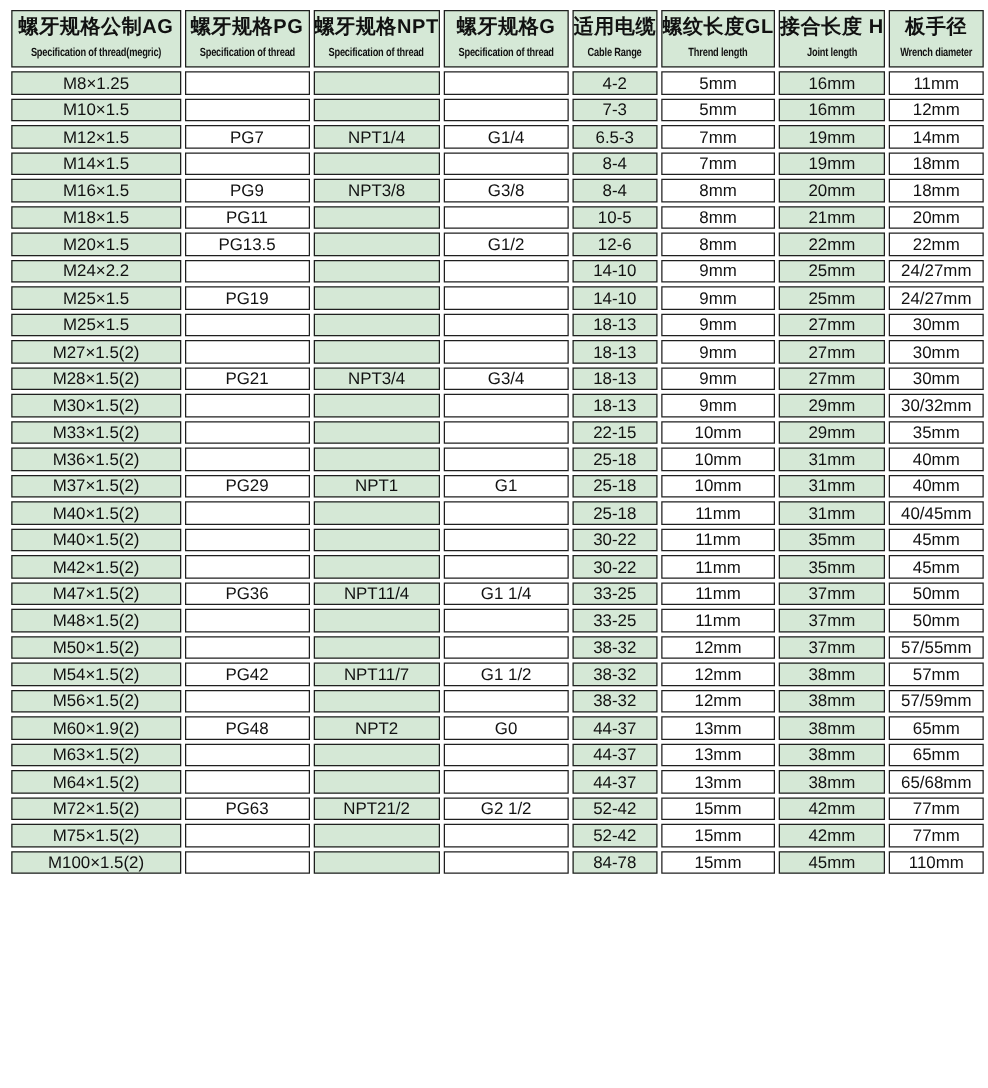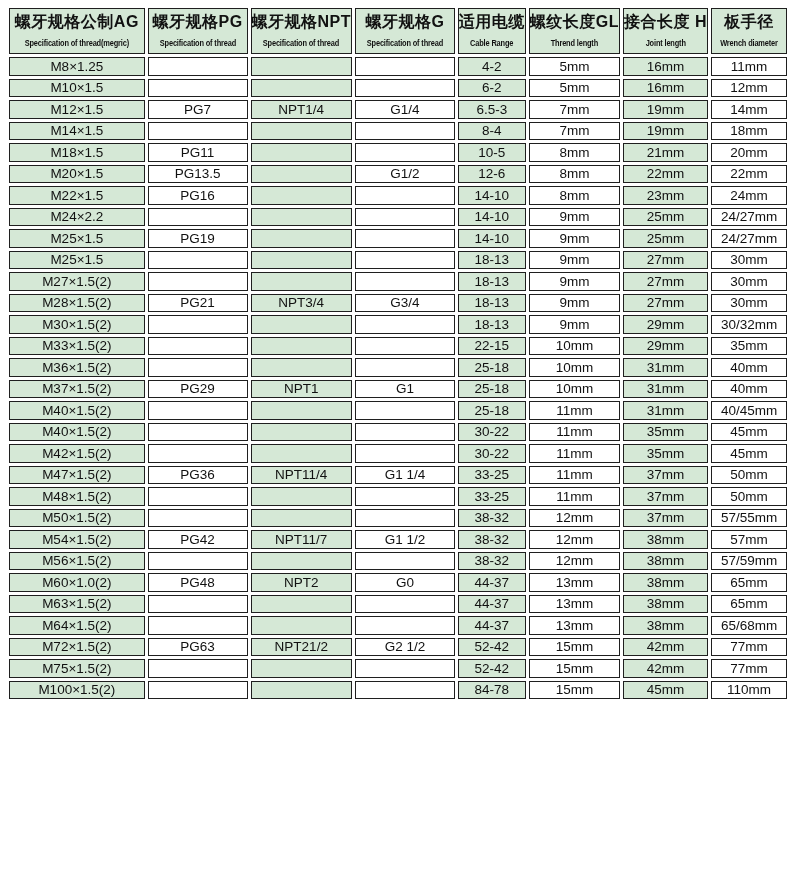--- a/index.html
+++ b/index.html
@@ -102,21 +102,21 @@
         <td class="g">4-2</td>
         <td>5mm</td>
         <td class="g">16mm</td>
         <td>11mm</td>
       </tr>
       <tr>
         <td class="g">M10×1.5</td>
         <td></td>
         <td class="g"></td>
         <td></td>
-        <td class="g">6-2</td>
+        <td class="g">7-3</td>
         <td>5mm</td>
         <td class="g">16mm</td>
         <td>12mm</td>
       </tr>
       <tr>
         <td class="g">M12×1.5</td>
         <td>PG7</td>
         <td class="g">NPT1/4</td>
         <td>G1/4</td>
         <td class="g">6.5-3</td>
@@ -128,48 +128,48 @@
         <td class="g">M14×1.5</td>
         <td></td>
         <td class="g"></td>
         <td></td>
         <td class="g">8-4</td>
         <td>7mm</td>
         <td class="g">19mm</td>
         <td>18mm</td>
       </tr>
       <tr>
+        <td class="g">M16×1.5</td>
+        <td>PG9</td>
+        <td class="g">NPT3/8</td>
+        <td>G3/8</td>
+        <td class="g">8-4</td>
+        <td>8mm</td>
+        <td class="g">20mm</td>
+        <td>18mm</td>
+      </tr>
+      <tr>
         <td class="g">M18×1.5</td>
         <td>PG11</td>
         <td class="g"></td>
         <td></td>
         <td class="g">10-5</td>
         <td>8mm</td>
         <td class="g">21mm</td>
         <td>20mm</td>
       </tr>
       <tr>
         <td class="g">M20×1.5</td>
         <td>PG13.5</td>
         <td class="g"></td>
         <td>G1/2</td>
         <td class="g">12-6</td>
         <td>8mm</td>
         <td class="g">22mm</td>
         <td>22mm</td>
-      </tr>
-      <tr>
-        <td class="g">M22×1.5</td>
-        <td>PG16</td>
-        <td class="g"></td>
-        <td></td>
-        <td class="g">14-10</td>
-        <td>8mm</td>
-        <td class="g">23mm</td>
-        <td>24mm</td>
       </tr>
       <tr>
         <td class="g">M24×2.2</td>
         <td></td>
         <td class="g"></td>
         <td></td>
         <td class="g">14-10</td>
         <td>9mm</td>
         <td class="g">25mm</td>
         <td>24/27mm</td>
@@ -328,21 +328,21 @@
         <td class="g">M56×1.5(2)</td>
         <td></td>
         <td class="g"></td>
         <td></td>
         <td class="g">38-32</td>
         <td>12mm</td>
         <td class="g">38mm</td>
         <td>57/59mm</td>
       </tr>
       <tr>
-        <td class="g">M60×1.0(2)</td>
+        <td class="g">M60×1.9(2)</td>
         <td>PG48</td>
         <td class="g">NPT2</td>
         <td>G0</td>
         <td class="g">44-37</td>
         <td>13mm</td>
         <td class="g">38mm</td>
         <td>65mm</td>
       </tr>
       <tr>
         <td class="g">M63×1.5(2)</td>

